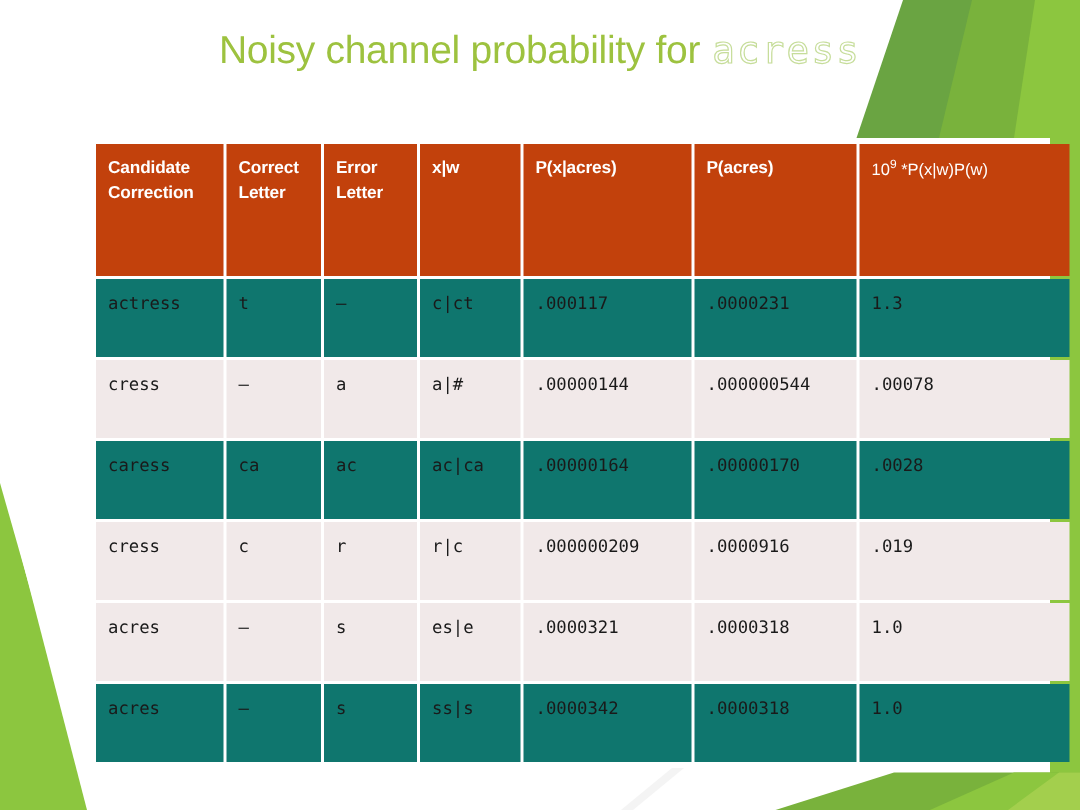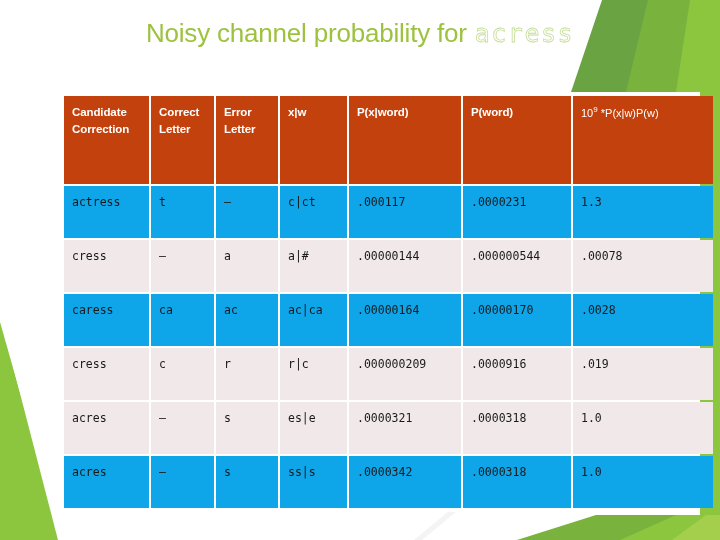--- a/index.html
+++ b/index.html
@@ -90,21 +90,21 @@
     font-size: 8px;
     vertical-align: super;
   }
   table.ptable tbody td {
     font-family: "DejaVu Sans Mono", monospace;
     font-size: 11.5px;
     color: #1a1a1a;
     line-height: 1.55;
     height: 36px;
   }
-  table.ptable tbody tr.odd td { background: #0ea5e9; }
+  table.ptable tbody tr.odd td { background: #0f766e; }
   table.ptable tbody tr.even td { background: #f1e9e9; }
 
   
   col.c0 { width: 85px; }
   col.c1 { width: 63px; }
   col.c2 { width: 62px; }
   col.c3 { width: 67px; }
   col.c4 { width: 112px; }
   col.c5 { width: 108px; }
   col.c6 { width: 140px; }
@@ -144,22 +144,22 @@
       <col class="c4">
         <col class="c5">
         <col class="c6">
     </colgroup>
     <thead>
       <tr>
         <th>Candidate Correction</th>
         <th>Correct Letter</th>
         <th>Error Letter</th>
         <th>x|w</th>
-        <th>P(x|word)</th>
-        <th>P(word)</th>
+        <th>P(x|acres)</th>
+        <th>P(acres)</th>
         <th class="last-col"><span>10</span><sup>9</sup><span> *P(x|w)P(w)</span></th>
       </tr>
     </thead>
     <tbody id="table-body">
         <tr class="odd">
           <td>actress</td>
           <td>t</td>
           <td>–</td>
           <td>c|ct</td>
           <td>.000117</td>

